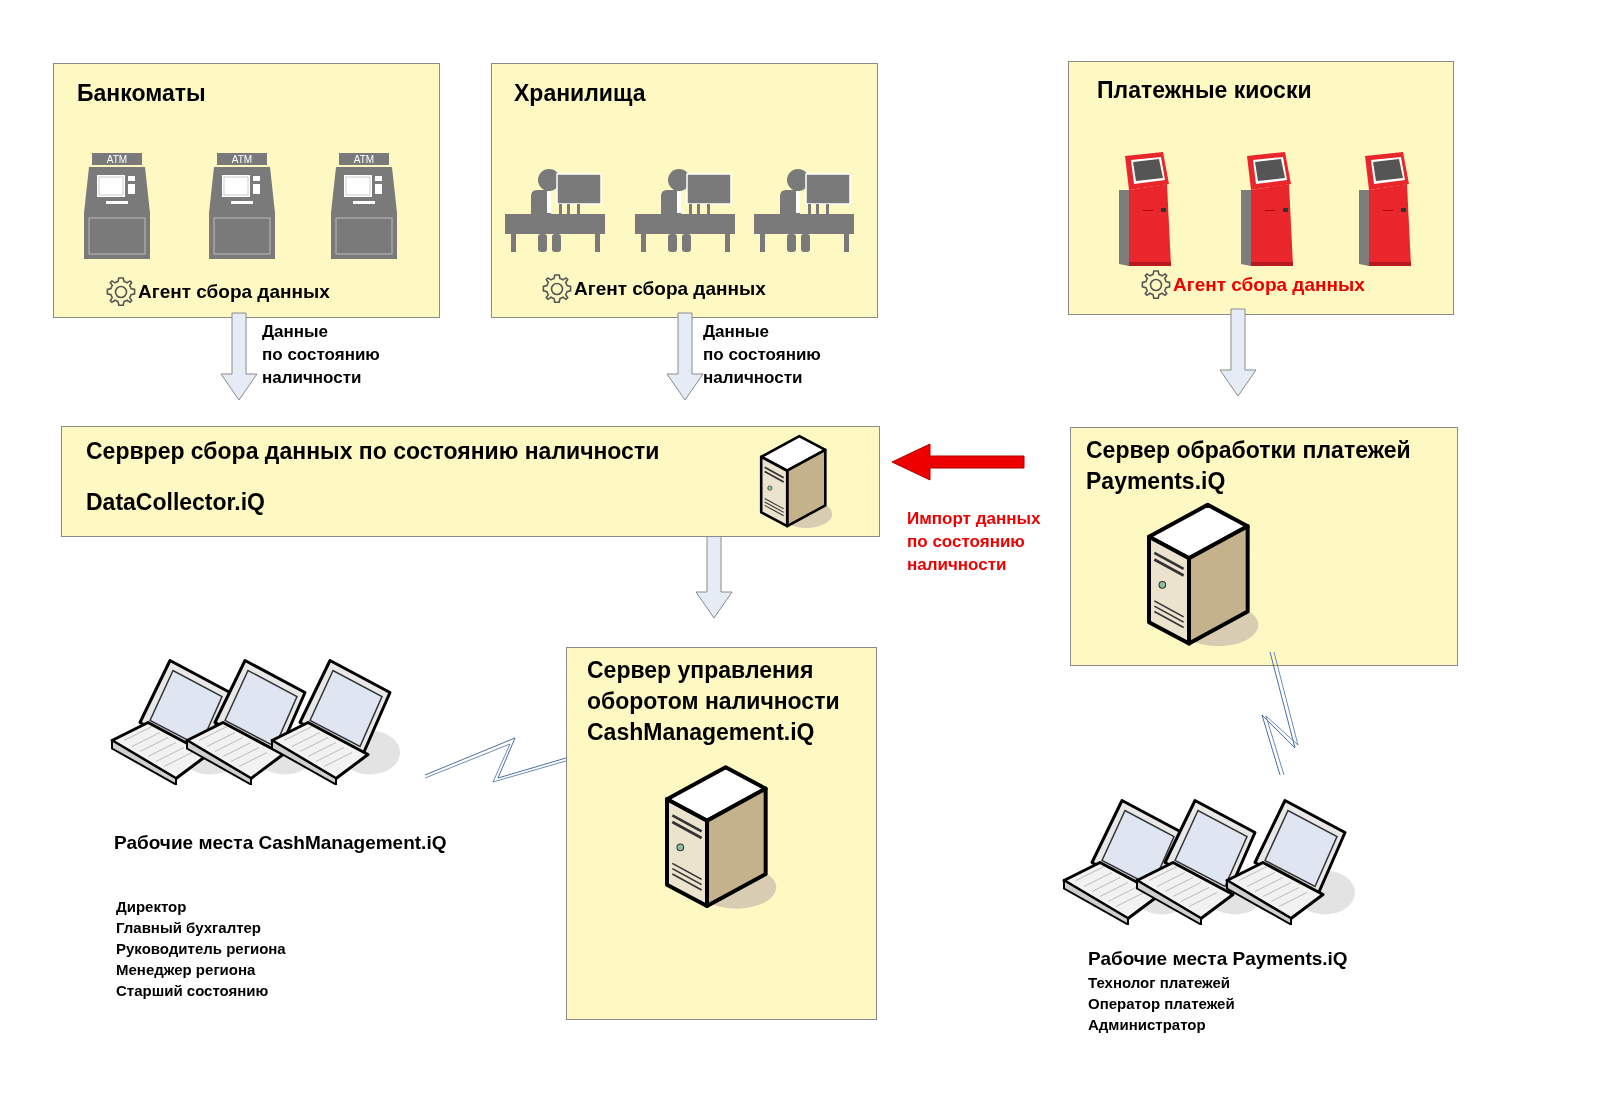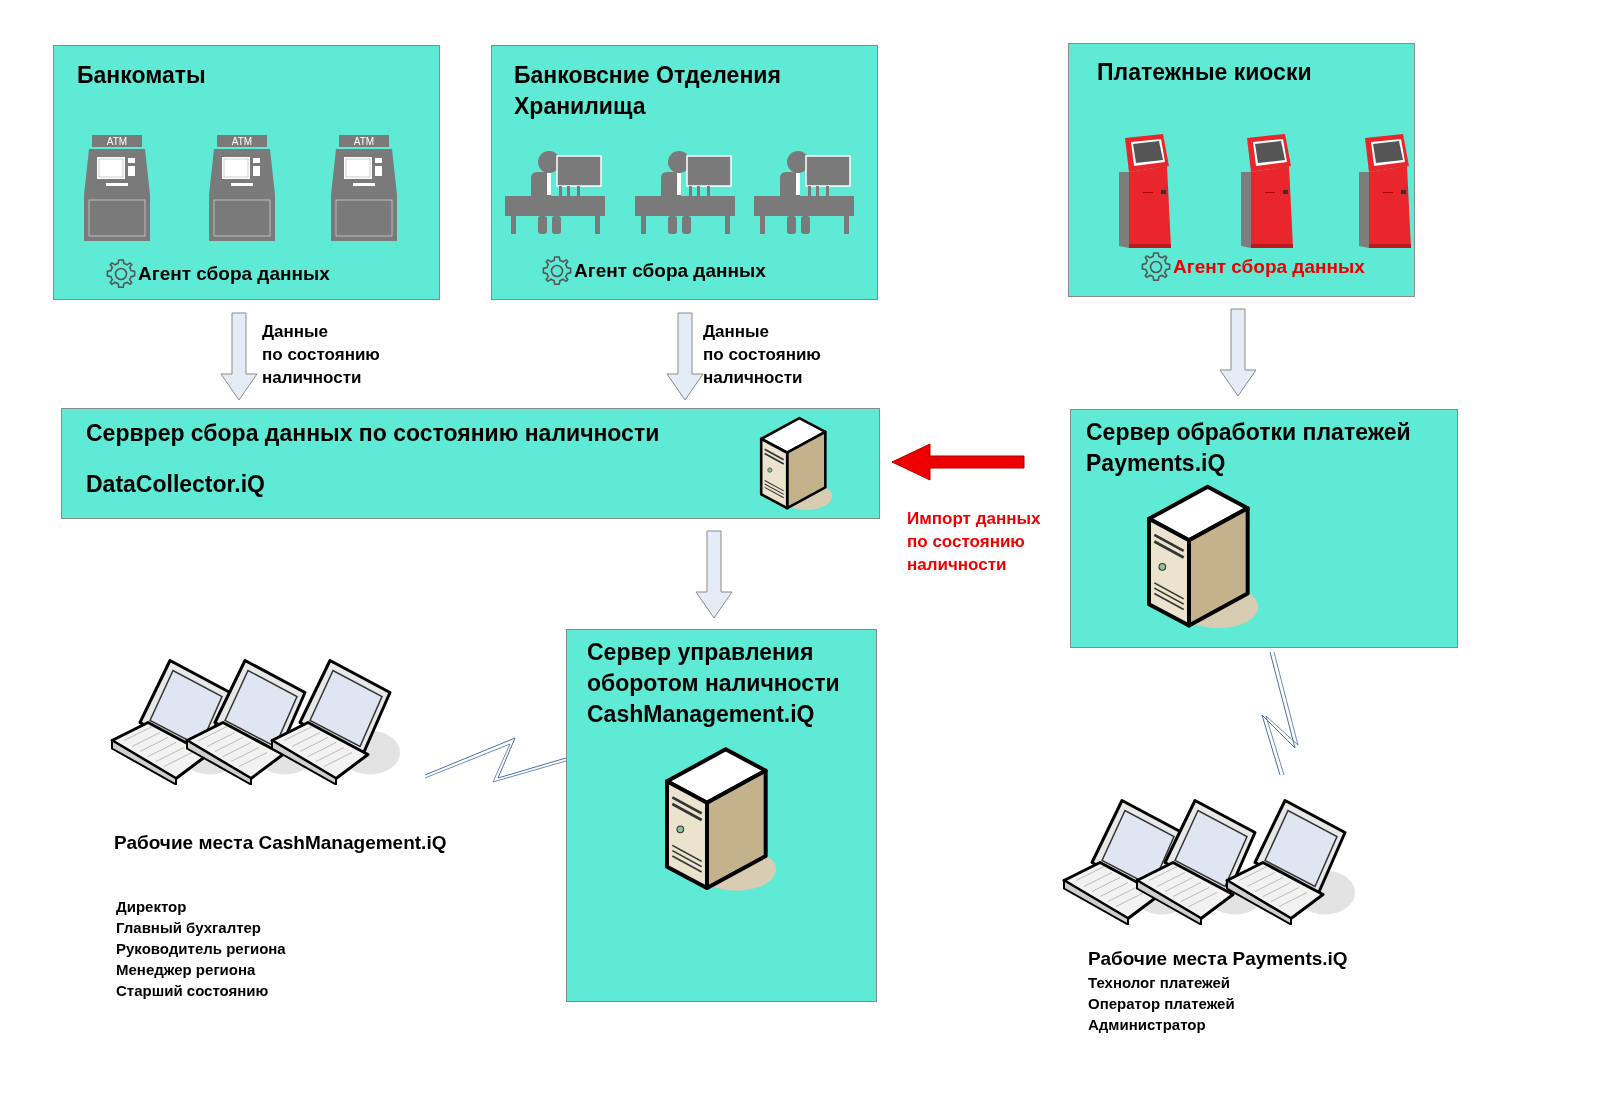--- a/index.html
+++ b/index.html
@@ -1,18 +1,18 @@
 <!DOCTYPE html>
 <html><head>
 <meta charset="utf-8">
 <style>
   html, body { margin:0; padding:0; background:#ffffff; }
   body { width:1613px; height:1095px; position:relative; overflow:hidden;
          font-family:"Liberation Sans", sans-serif; color:#000; }
-  .box { position:absolute; border:1px solid #8a8a8a; background:#5eead4; box-sizing:border-box; }
+  .box { position:absolute; border:1px solid #8a8a8a; background:#fef9c3; box-sizing:border-box;margin-top:18px; }
   .title { position:absolute; font-weight:bold; font-size:23px; line-height:31px; }
   .agent { position:absolute; display:flex; align-items:center; font-weight:bold; font-size:19px; }
   .agent svg { width:34px; height:34px; }
   .red { color:#ee0000; }
   .lbl { position:absolute; font-weight:bold; font-size:17px; line-height:23px; text-align:left; }
   .abs { position:absolute; }
   .ws-title { position:absolute; font-weight:bold; font-size:19px; }
   .ws-list { position:absolute; font-weight:bold; font-size:15px; line-height:21px; margin:0; padding:0; list-style:none; }
 </style>
 </head>
@@ -97,41 +97,40 @@
   <div class="agent" style="left:50px;top:211px;">
     <svg>
         <use href="#gear"></use>
       </svg>
     <span>Агент сбора данных</span>
   </div>
 </div>
 
 <div class="box" style="left:491px;top:45px;width:387px;height:255px;">
   <div class="title" style="left:22px;top:14px;">
-    <div>Банковсние Отделения</div>
     <div>Хранилища</div>
   </div>
   <svg class="abs" style="left:13px;top:104px;width:100px;height:84px;">
       <use href="#teller"></use>
     </svg>
   <svg class="abs" style="left:143px;top:104px;width:100px;height:84px;">
       <use href="#teller"></use>
     </svg>
   <svg class="abs" style="left:262px;top:104px;width:100px;height:84px;">
       <use href="#teller"></use>
     </svg>
   <div class="agent" style="left:48px;top:208px;">
     <svg>
         <use href="#gear"></use>
       </svg>
     <span>Агент сбора данных</span>
   </div>
 </div>
 
-<div class="box" style="left:1068px;top:43px;width:347px;height:254px;">
+<div class="box" style="left:1068px;top:43px;width:386px;height:254px;">
   <div class="title" style="left:28px;top:13px;">Платежные киоски</div>
   <svg class="abs" style="left:48px;top:88px;width:60px;height:118px;">
       <use href="#kiosk"></use>
     </svg>
   <svg class="abs" style="left:170px;top:88px;width:60px;height:118px;">
       <use href="#kiosk"></use>
     </svg>
   <svg class="abs" style="left:288px;top:88px;width:60px;height:118px;">
       <use href="#kiosk"></use>
     </svg>

